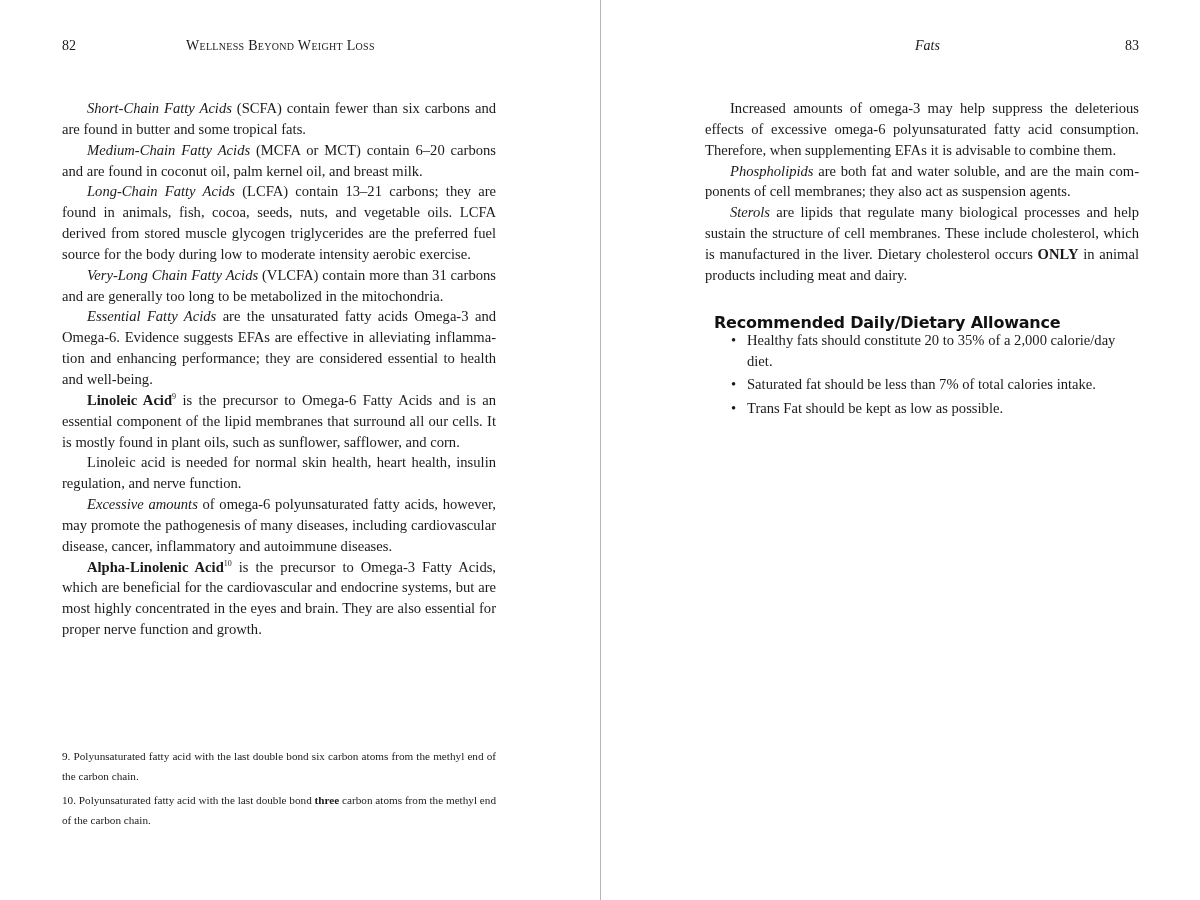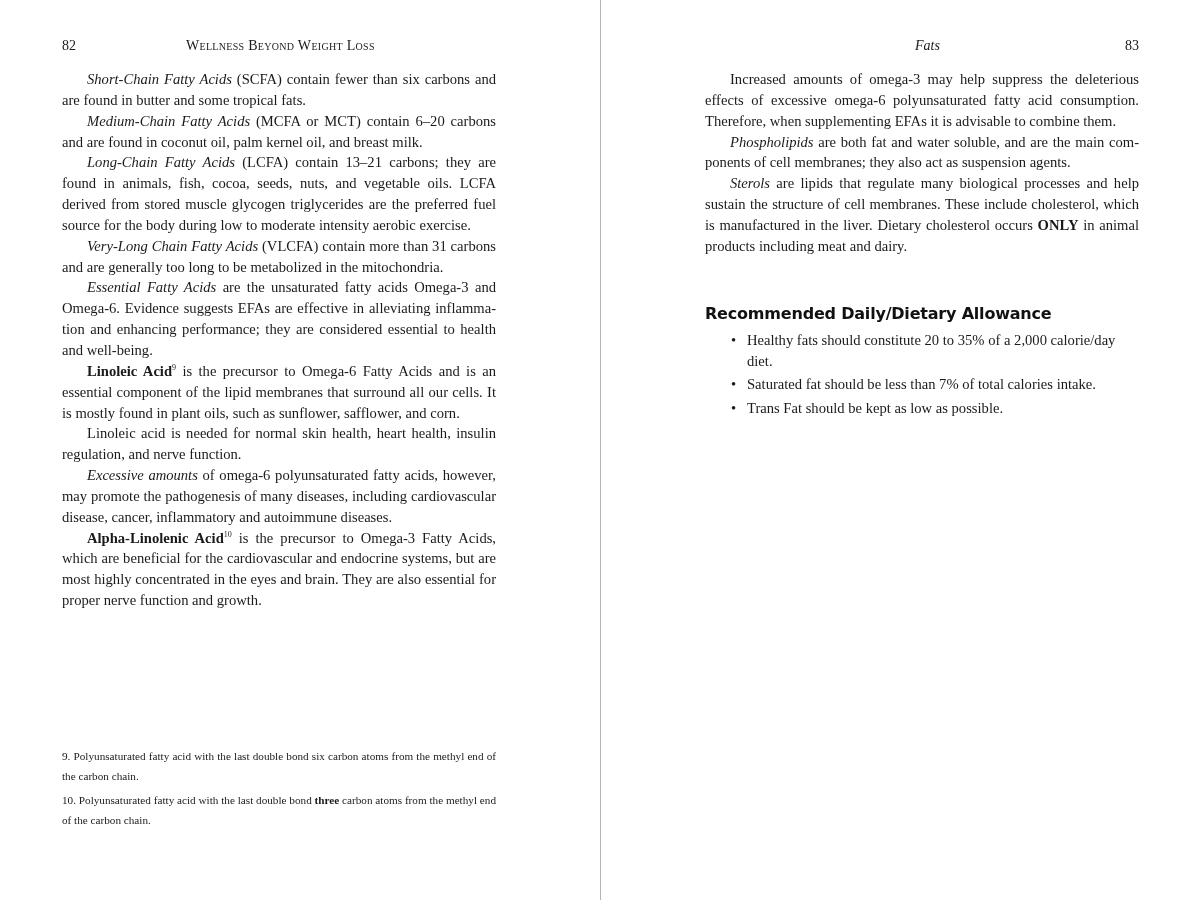--- a/index.html
+++ b/index.html
@@ -64,21 +64,21 @@
       left: 124px;
       font-variant: small-caps;
       letter-spacing: 0.3px;
     }
     .page-right .running-title {
       left: 210px;
       font-style: italic;
     }
     .body-text {
       position: absolute;
-      top: 69px;
+      top: 98px;
       left: 0;
       width: 434px;
       font-size: 14.6px;
       line-height: 20.85px;
     }
     .para {
       margin: 0;
       text-align: justify;
       text-indent: 25px;
       hyphens: manual;
@@ -99,21 +99,21 @@
       line-height: 20px;
     }
     .footnote {
       margin: 0 0 4px 0;
       text-align: justify;
     }
     .section-heading {
       position: absolute;
       top: 304px;
       left: 0;
-      margin: 0;
+      margin: 9px;
       font-family: "DejaVu Sans", "Liberation Sans", sans-serif;
       font-weight: bold;
       font-size: 16px;
       letter-spacing: -0.2px;
       color: #111;
     }
     .rda-list {
       position: absolute;
       top: 330px;
       left: 0;

